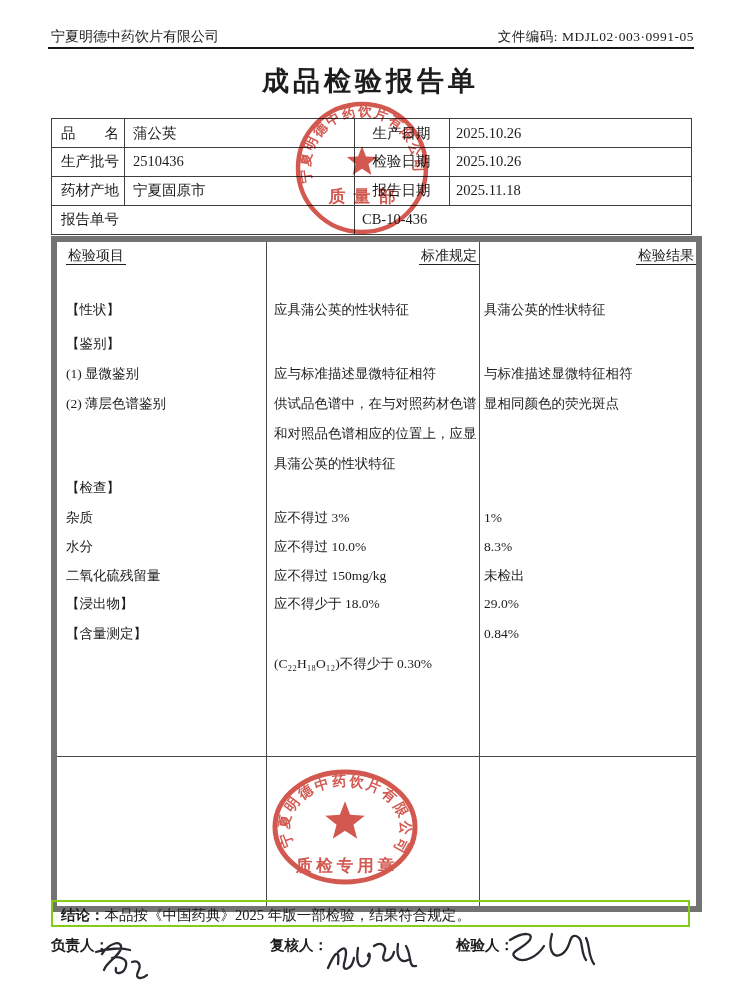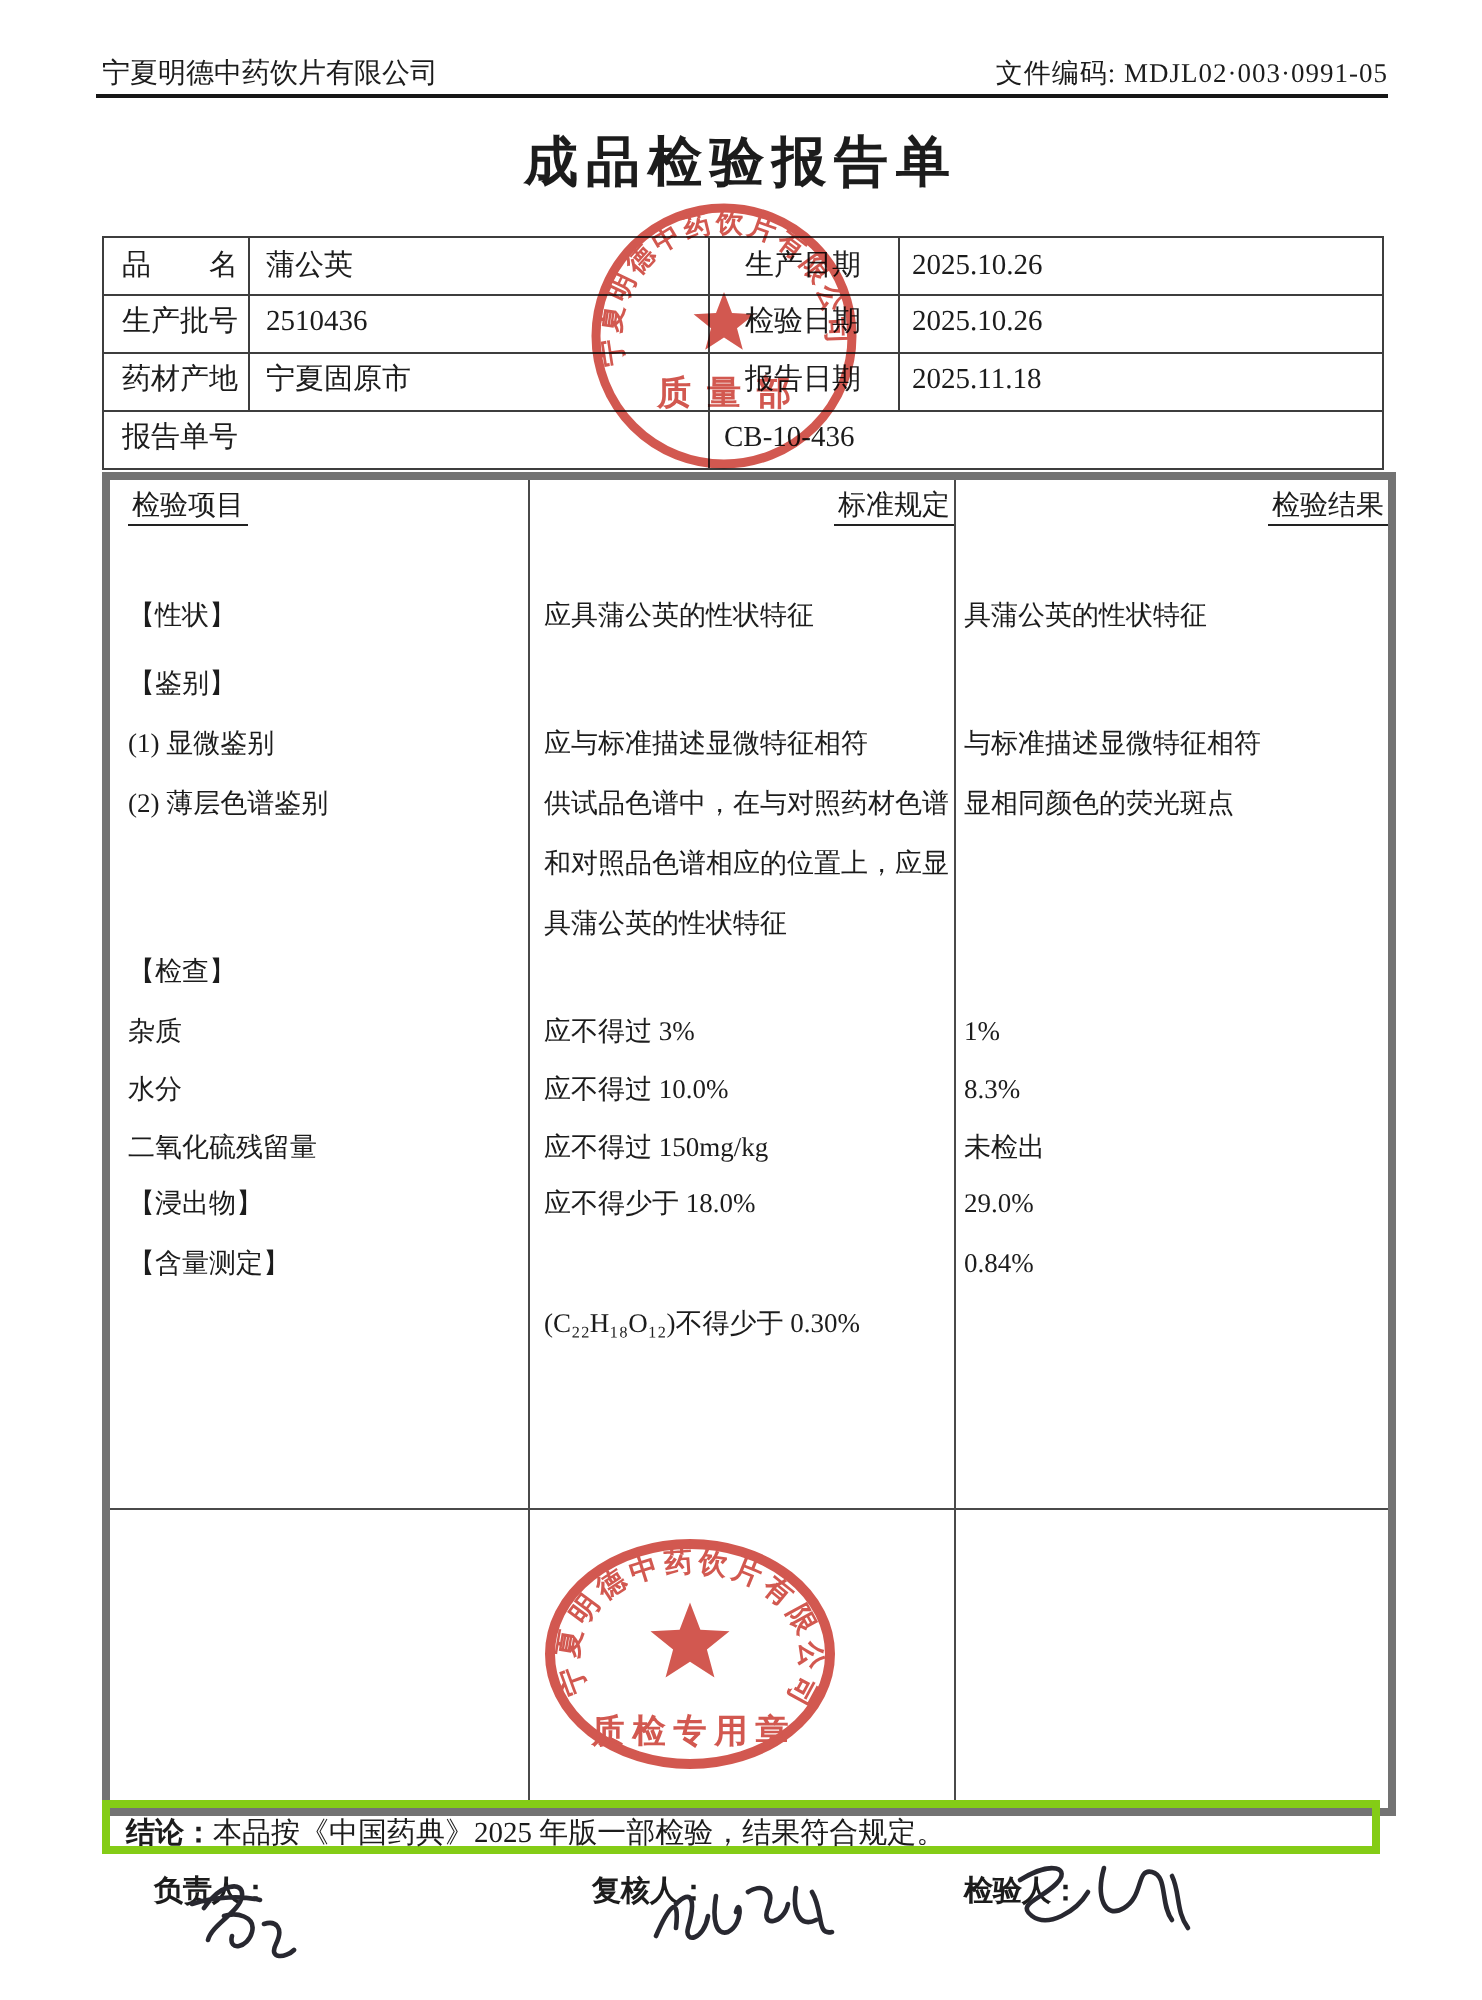--- a/index.html
+++ b/index.html
@@ -12,34 +12,34 @@
   .hdr-code{right:47px;top:28px;font-size:13.5px;letter-spacing:.5px;}
   .hdr-rule{left:48px;top:47px;width:646px;height:2px;background:#161616;}
   .doc-title{left:0;top:63px;width:741px;text-align:center;font-size:27px;font-weight:bold;letter-spacing:4px;}
   
   .info-table{left:51px;top:118px;width:639px;height:115px;border:1px solid #3e3e3e;position:absolute;}
   .info-table .hl{position:absolute;left:0;width:639px;height:1px;background:#3e3e3e;}
   .info-table .vl{position:absolute;top:0;width:1px;background:#3e3e3e;}
   .ic{position:absolute;height:19px;line-height:19px;font-size:14.5px;white-space:nowrap;text-align:right;}
   .ic.center{text-align:center;}
   
-  .main-table{left:51px;top:236px;width:639px;height:664px;border:4px solid #737373;position:absolute;text-decoration:underline;}
+  .main-table{left:51px;top:236px;width:639px;height:664px;border:6px solid #737373;position:absolute;text-decoration:underline;}
   .main-table .vl{position:absolute;top:0;height:664px;width:1px;background:#4a4a4a;}
   .main-table .hl{position:absolute;left:0;width:639px;height:1px;background:#4a4a4a;}
   .ln{position:absolute;height:18px;line-height:18px;font-size:13.5px;white-space:nowrap;}
   .th{position:absolute;top:5px;height:18px;line-height:18px;font-size:14px;}
   .th span{border-bottom:1px solid #222;padding:0 2px 1px 2px;}
   .th.center{text-align:right;}
   
   .stamp{position:absolute;mix-blend-mode:multiply;opacity:.88;}
   
-  .conclusion{left:51px;top:900px;width:639px;height:27px;border:4px solid #84cc16;position:absolute;
+  .conclusion{left:51px;top:900px;width:639px;height:27px;border:2px solid #84cc16;position:absolute;
               line-height:27px;font-size:14.5px;padding-left:8px;box-sizing:border-box;}
   .conclusion b{font-weight:bold;}
-  .sig-label{position:absolute;top:936px;font-size:14.5px;font-weight:600;margin-left:26px;}
+  .sig-label{position:absolute;top:936px;font-size:14.5px;font-weight:600;}
   .sig{position:absolute;}
   .sig path{fill:none;stroke:#282830;stroke-width:2.3;stroke-linecap:round;stroke-linejoin:round;}
 </style>
 </head>
 <body>
 
 <div class="page">
 
   <div class="abs hdr-company">宁夏明德中药饮片有限公司</div>
   <div class="abs hdr-code"><span>文件编码:</span> <span>MDJL02·003·0991-05</span></div>

